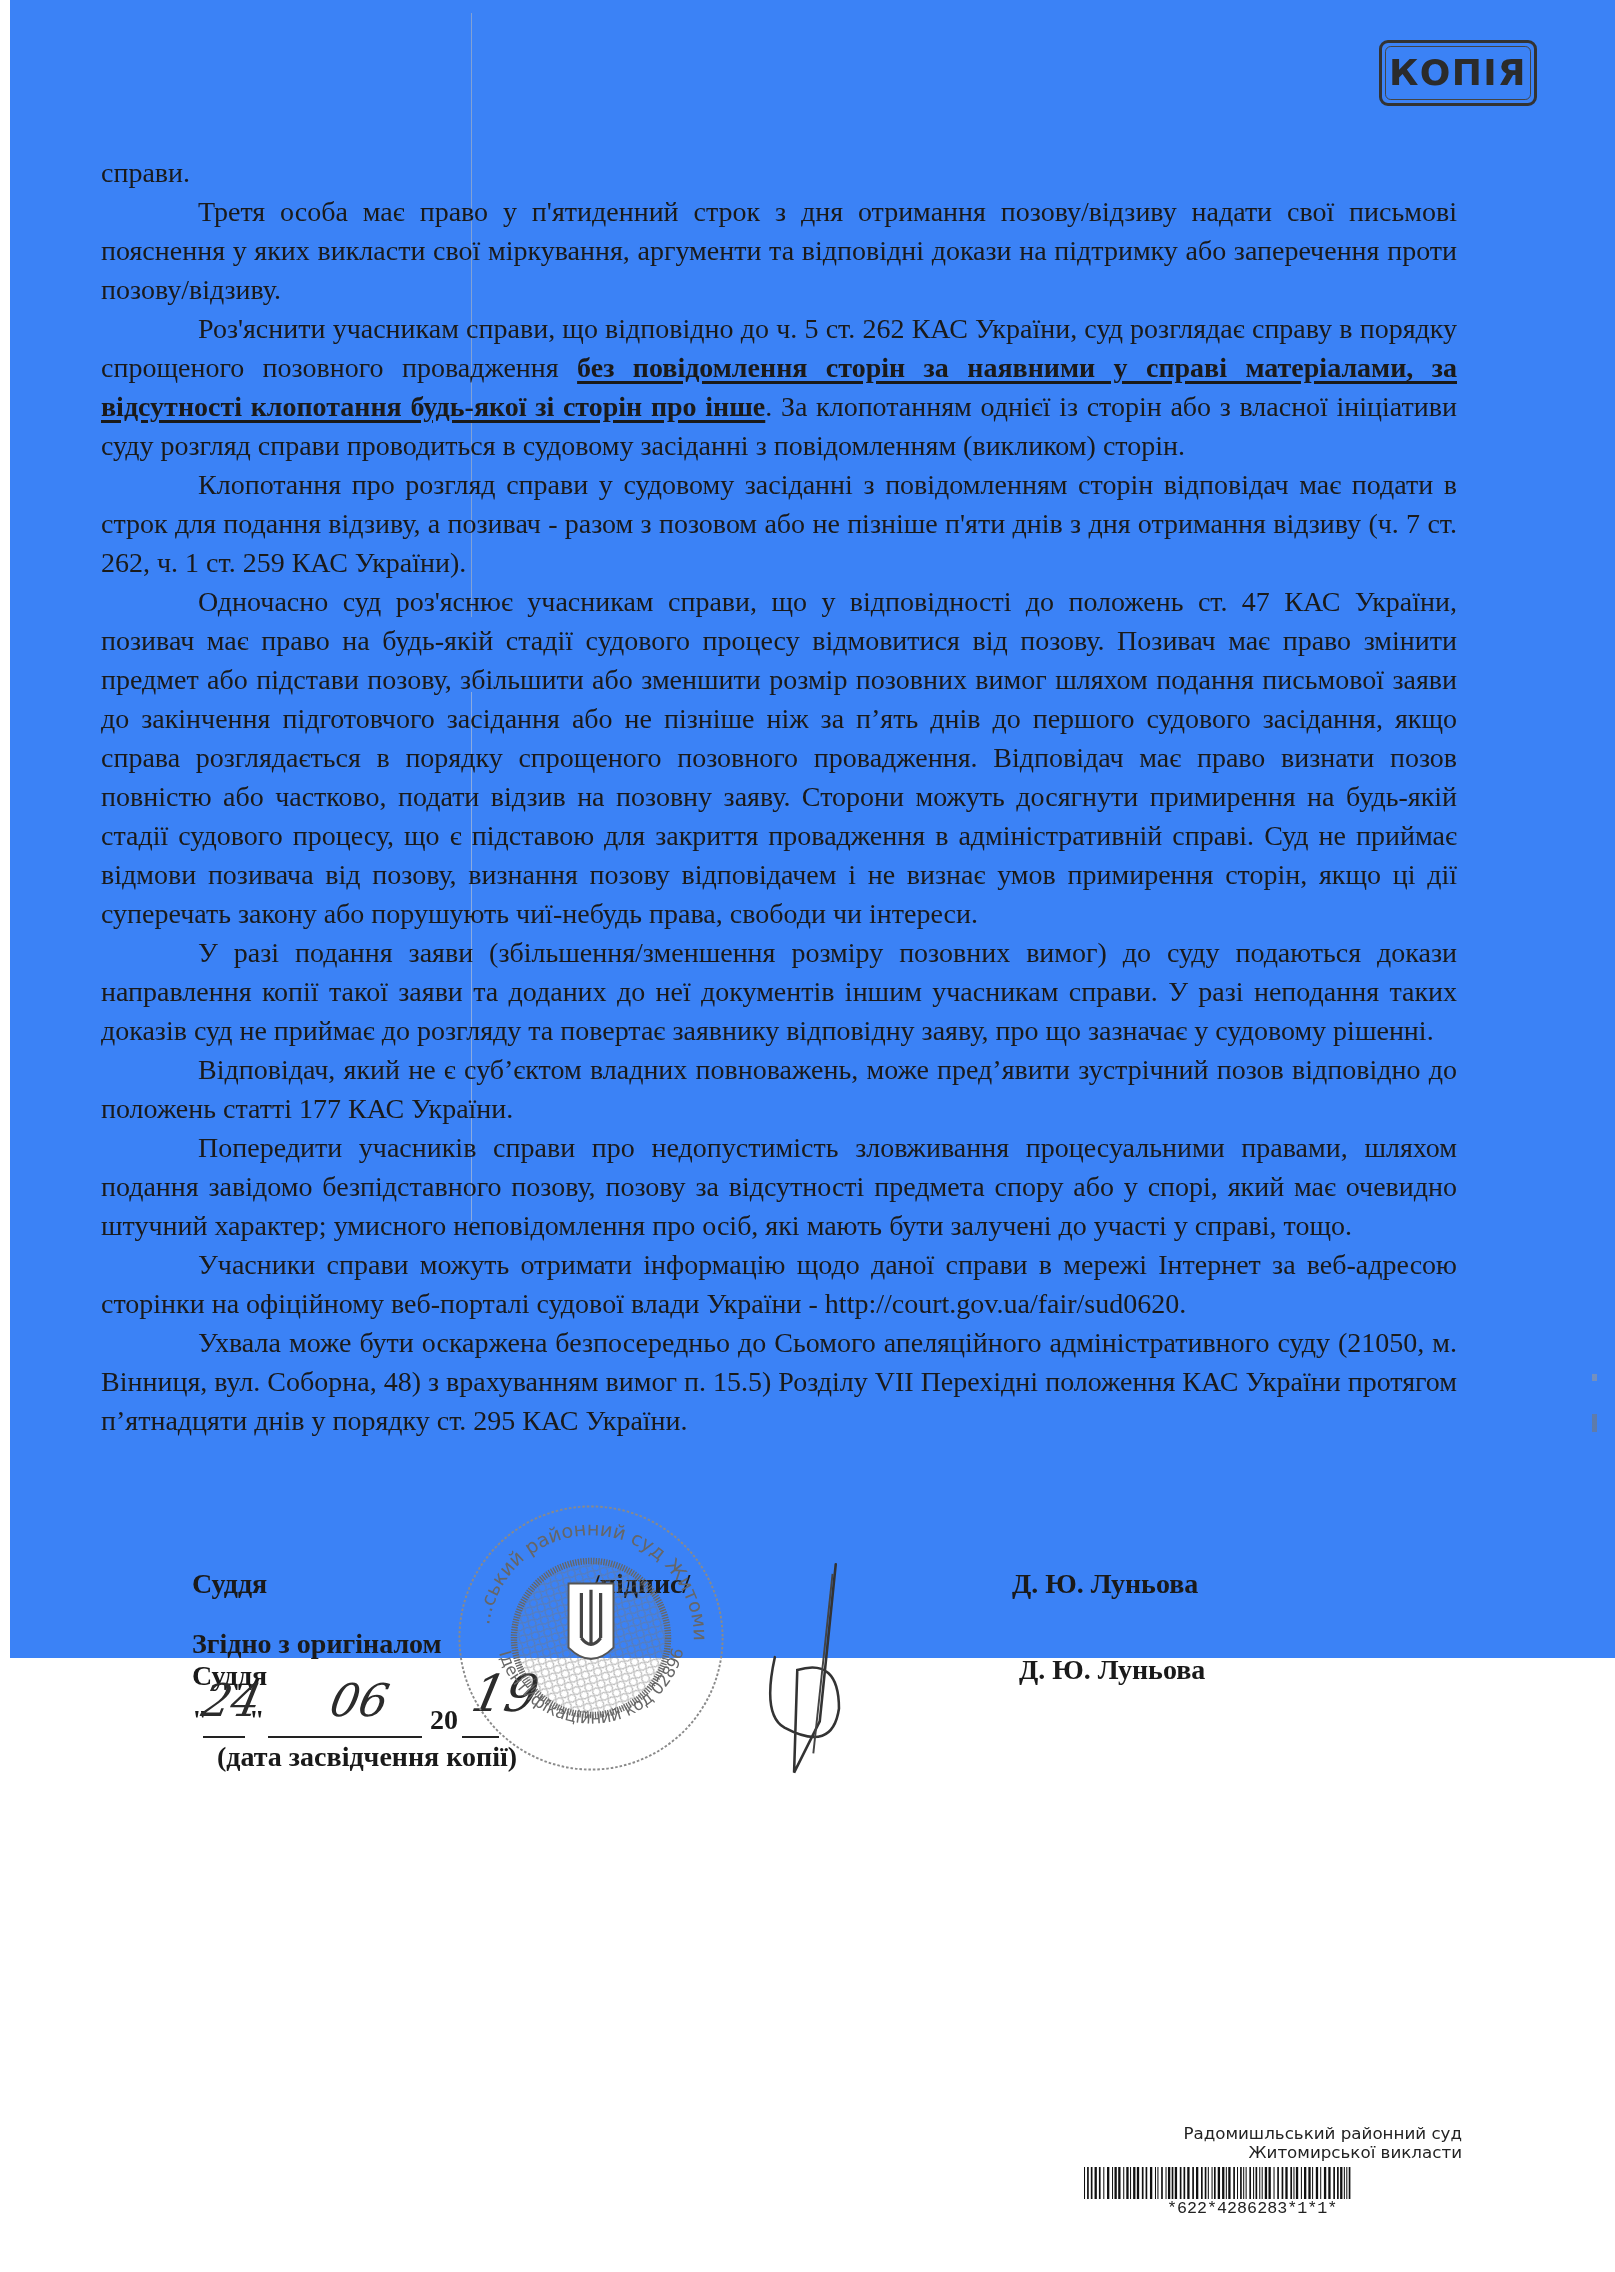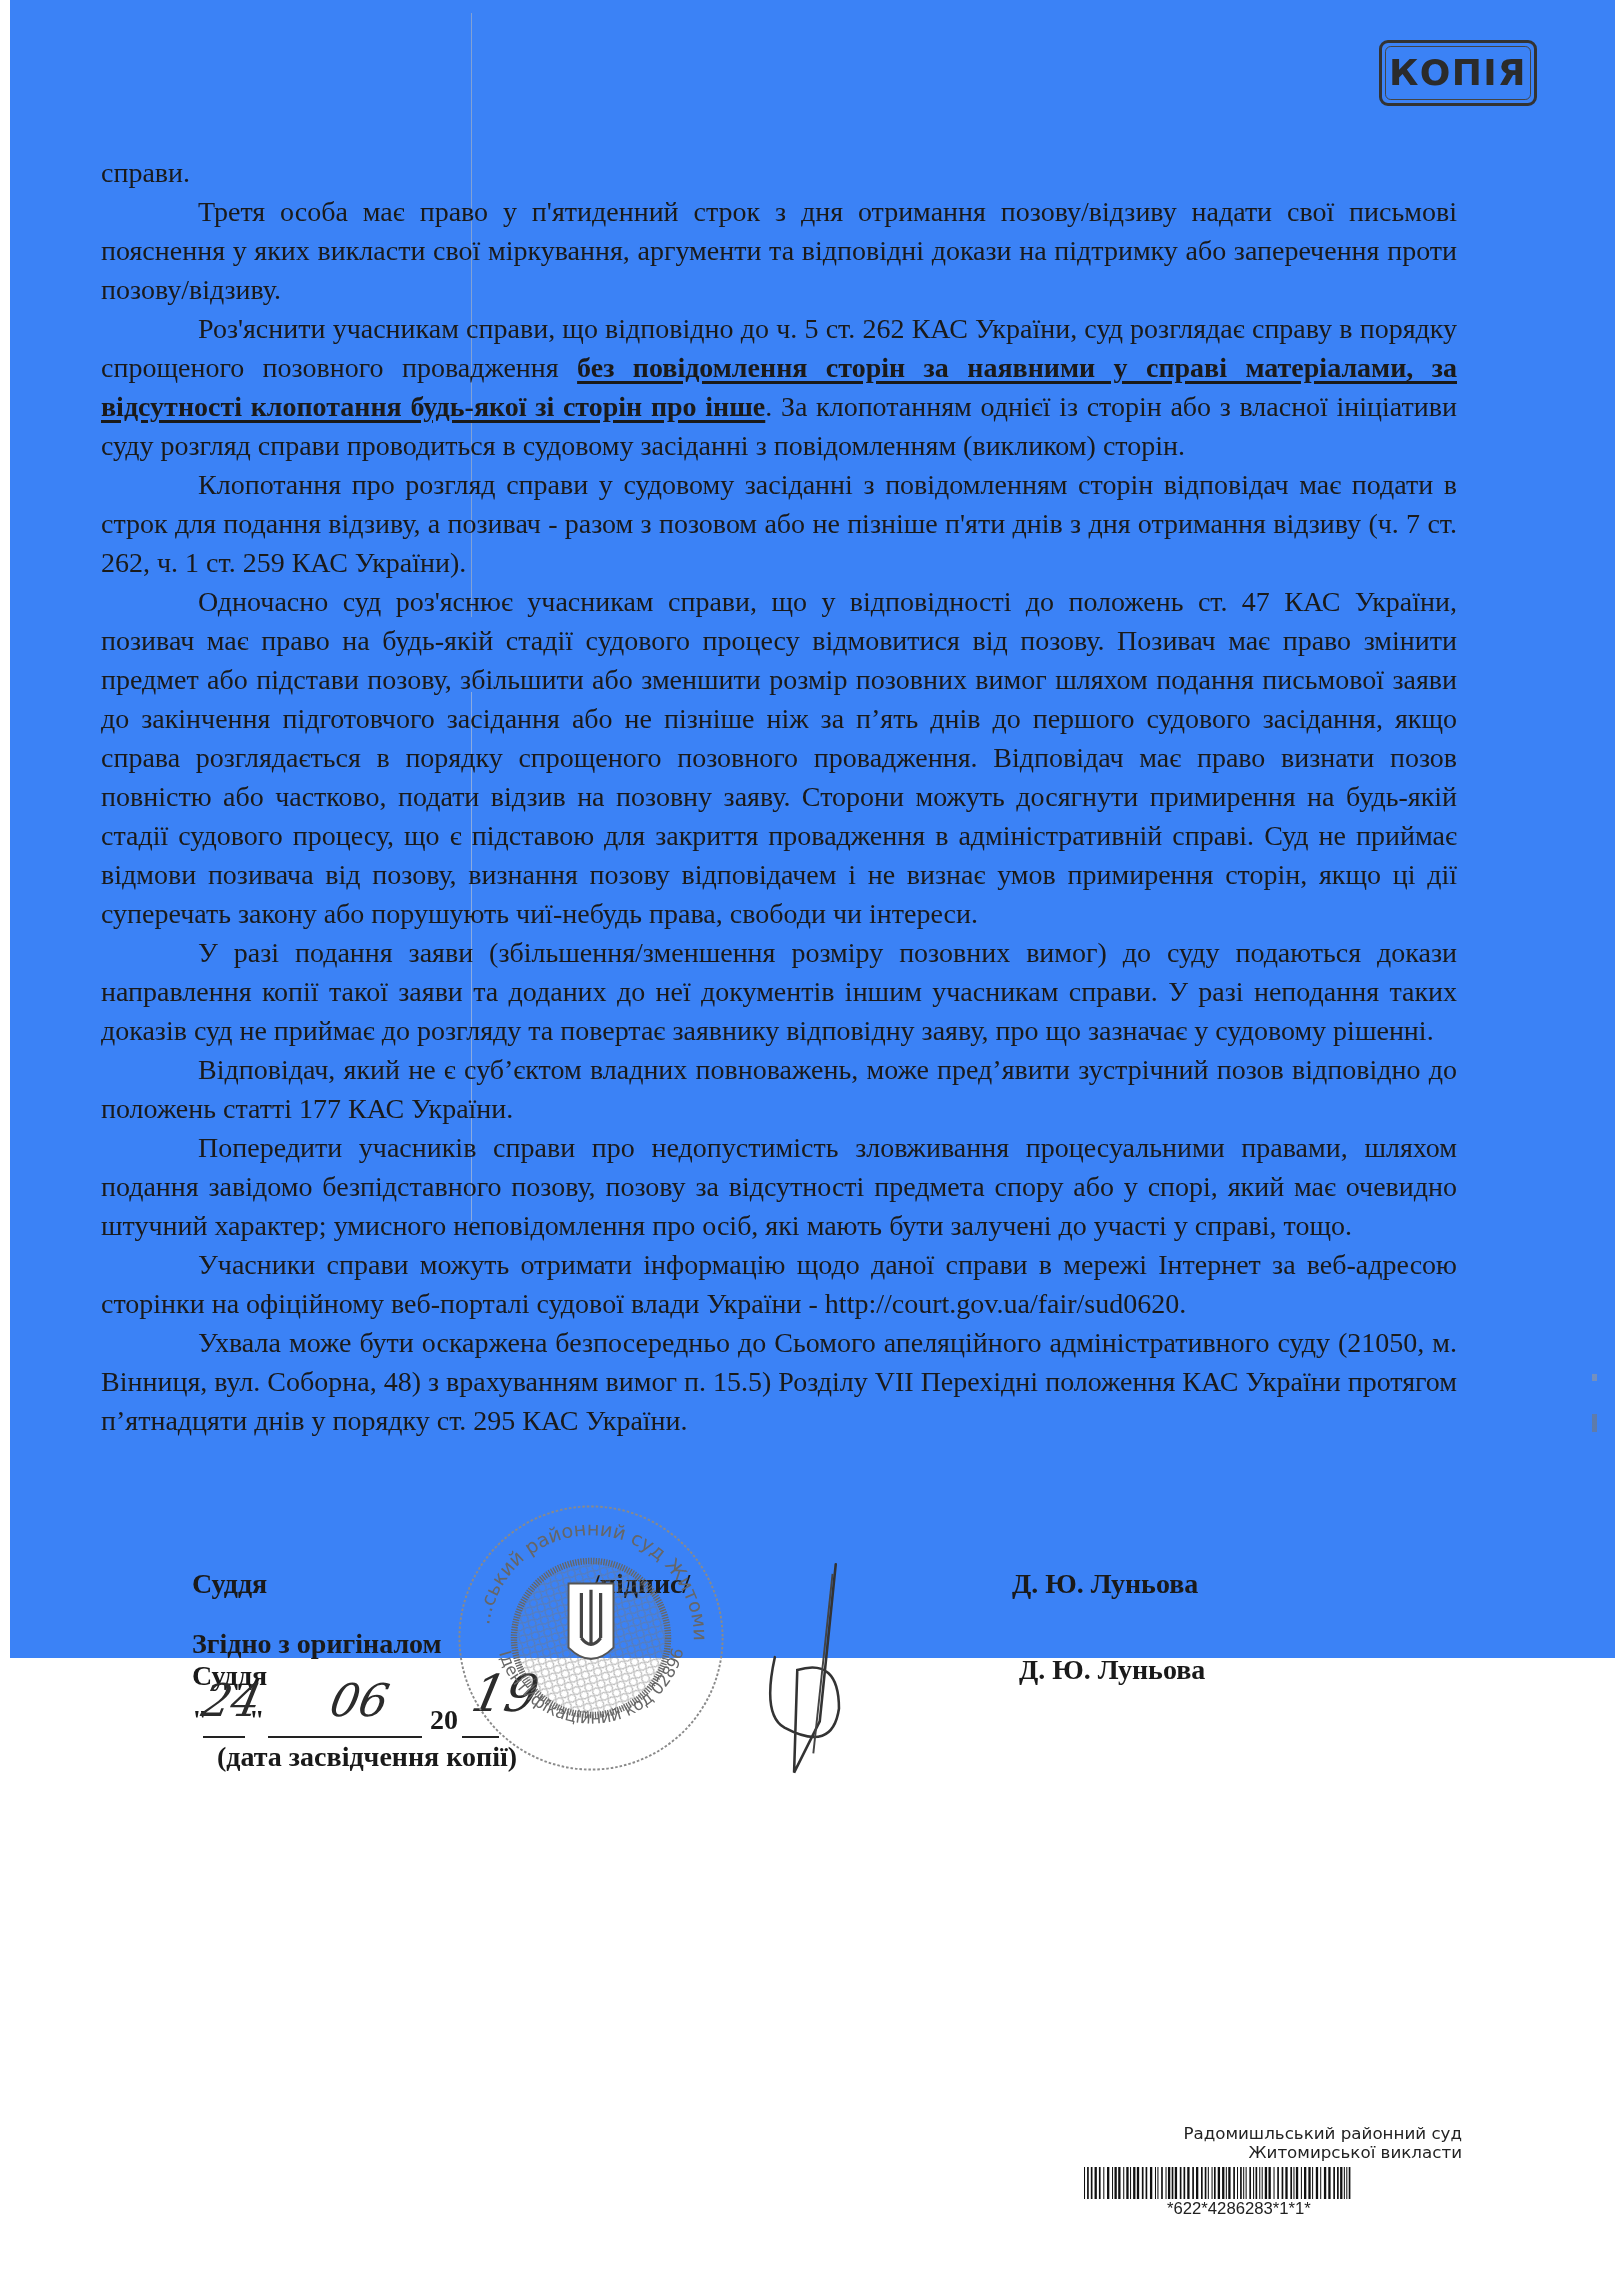--- a/index.html
+++ b/index.html
@@ -24,21 +24,21 @@
   .sig { position:absolute; font-weight:bold; font-size:28px; color:#1a1a1a; white-space:nowrap; }
   .hand { position:absolute; font-family:"DejaVu Serif",serif; font-style:italic; font-size:45px;
           color:#2b2b2b; white-space:nowrap; transform:skewX(-12deg); }
   .uline { position:absolute; height:1.9px; background:#222; }
   .seal { position:absolute; left:443px; top:1500px; width:276px; height:276px; }
   .signature { position:absolute; left:739px; top:1561px; width:103px; height:218px; }
   .footer-court { position:absolute; left:1124px; top:2124px; width:328px; text-align:right;
                   font-family:"DejaVu Sans","Liberation Sans",sans-serif; font-size:16.7px; line-height:19px; color:#222; }
   .barcode { position:absolute; left:1074px; top:2167px; width:270px; height:32px; }
   .barcode-text { position:absolute; left:1157px; top:2199px; width:129px; text-align:center;
-                  font-family:Liberation Sans, sans-serif; font-size:16.7px; color:#222; }
+                  font-family:Liberation Mono, monospace; font-size:16.7px; color:#222; }
   .edge-mark { position:absolute; left:1582px; top:1365px; width:5.1px; height:90px;
                background:linear-gradient(transparent 0 10%, #999 10% 18%, transparent 18% 55%, #777 55% 75%, transparent 75%); opacity:.6; }
 </style>
 </head>
 <body>
 
 <div class="page">
 
   <div class="fold"></div>
 

